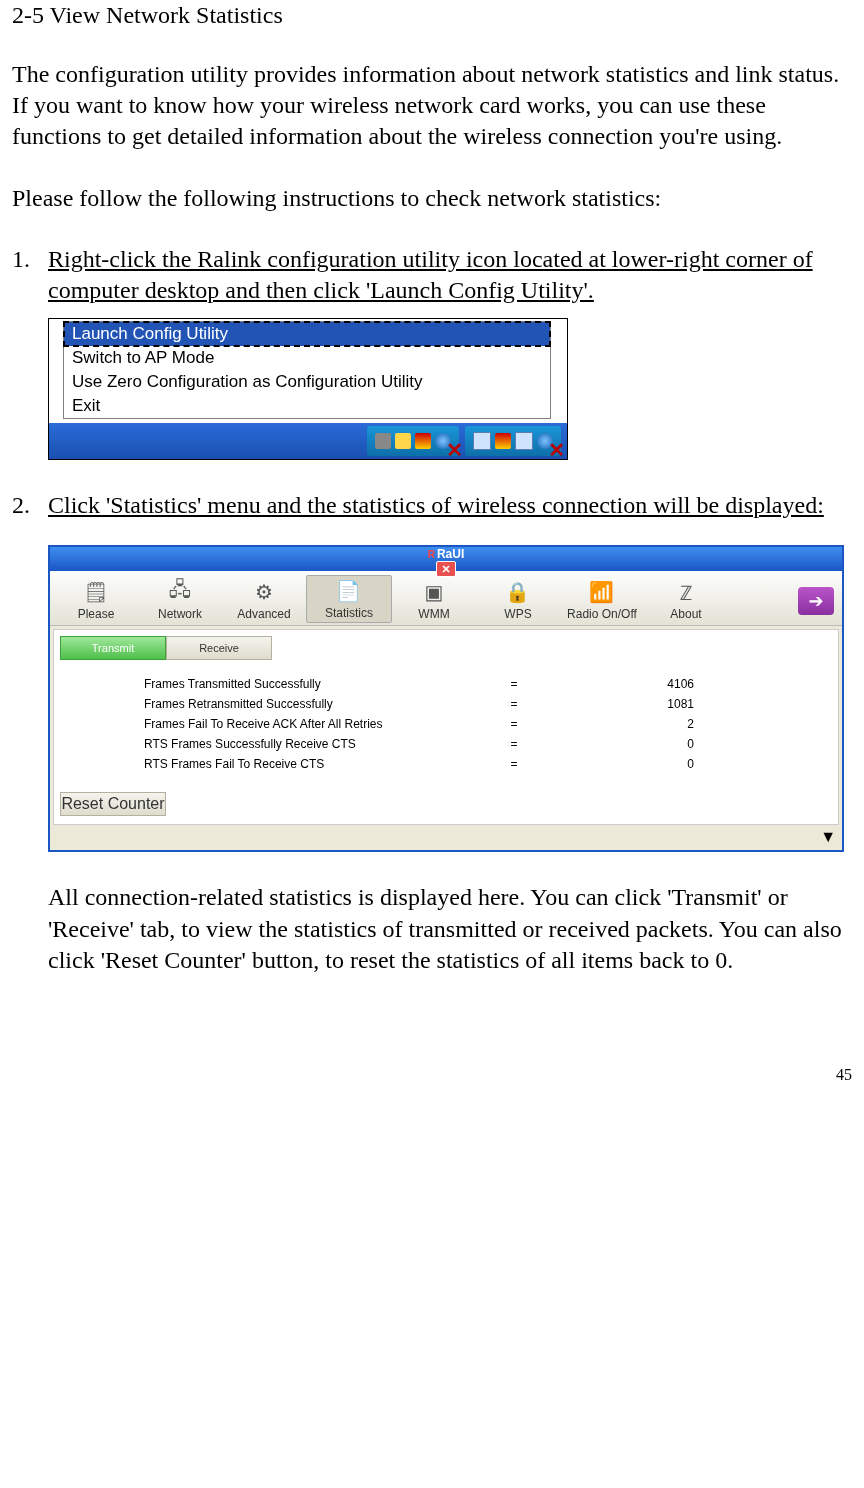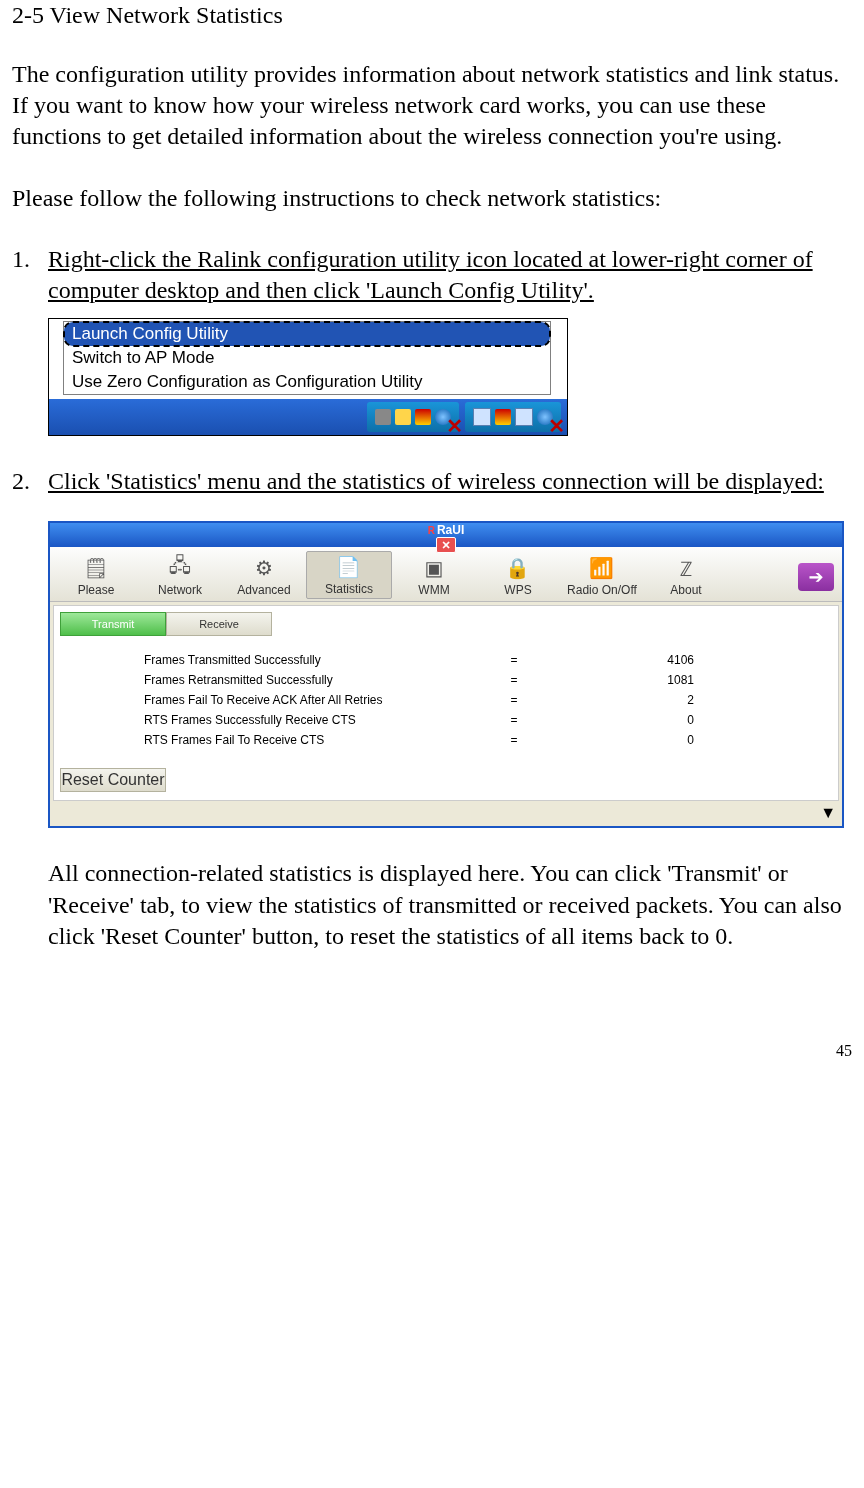--- a/index.html
+++ b/index.html
@@ -43,21 +43,20 @@
   }
   .ctx-menu {
     border: 1px solid #808080;
     background: #fff;
     width: 486px;
     margin: 2px 14px 0 14px;
   }
   .ctx-item {
     padding: 2px 8px;
     color: #000;
-    border-radius: 9px;
   }
   .ctx-item.sel {
     background: #2154b4;
     color: #fff;
     outline: 2px dashed #000;
     outline-offset: -1px;
   }
   .taskbar {
     margin-top: 4px;
     height: 36px;
@@ -242,20 +241,21 @@
 <div class="step">
   <div class="num">1.</div>
   <div class="txt">Right-click the Ralink configuration utility icon located at lower-right corner of computer desktop and then click 'Launch Config Utility'.</div>
 </div>
 
 <div class="ctx-shot">
   <div class="ctx-menu">
     <div class="ctx-item sel">Launch Config Utility</div>
     <div class="ctx-item">Switch to AP Mode</div>
     <div class="ctx-item">Use Zero Configuration as Configuration Utility</div>
+    <div class="ctx-item">Exit</div>
   </div>
   <div class="taskbar">
     <div class="tray x-over">
       <span class="tic grey"></span>
       <span class="tic yellow"></span>
       <span class="tic shield"></span>
       <span class="tic blueball"></span>
     </div>
     <div class="tray x-over">
       <span class="tic mon"></span>

